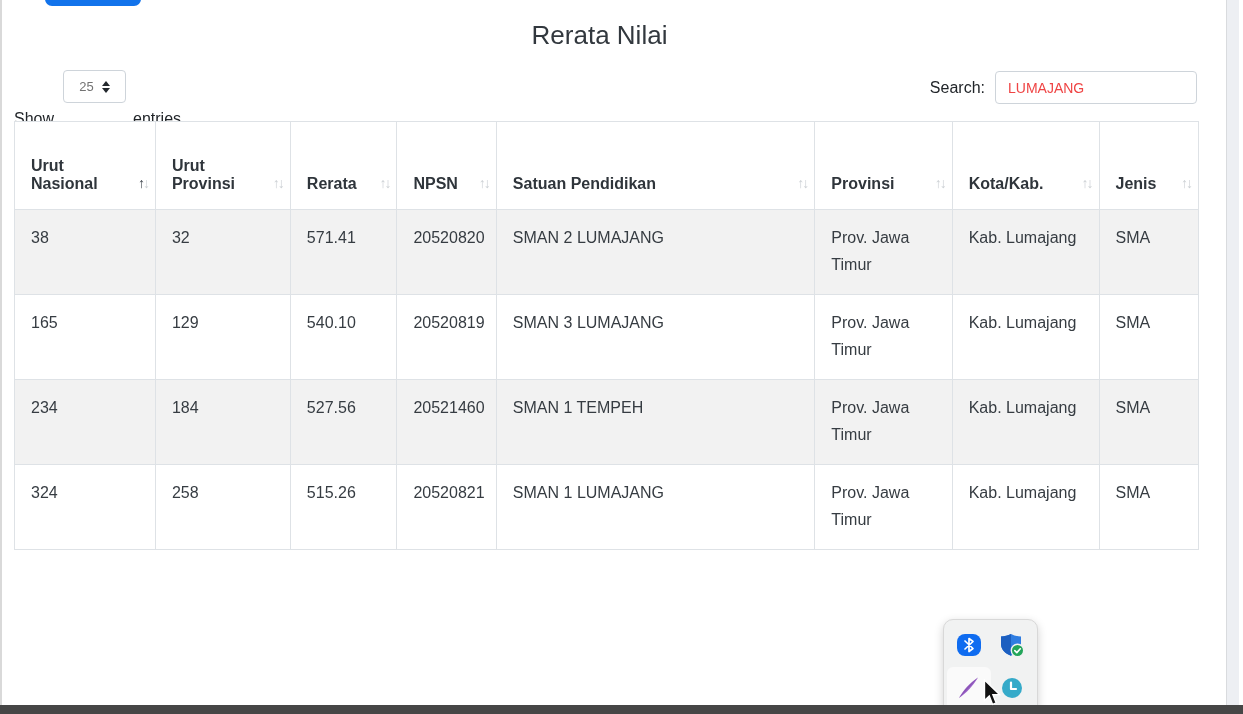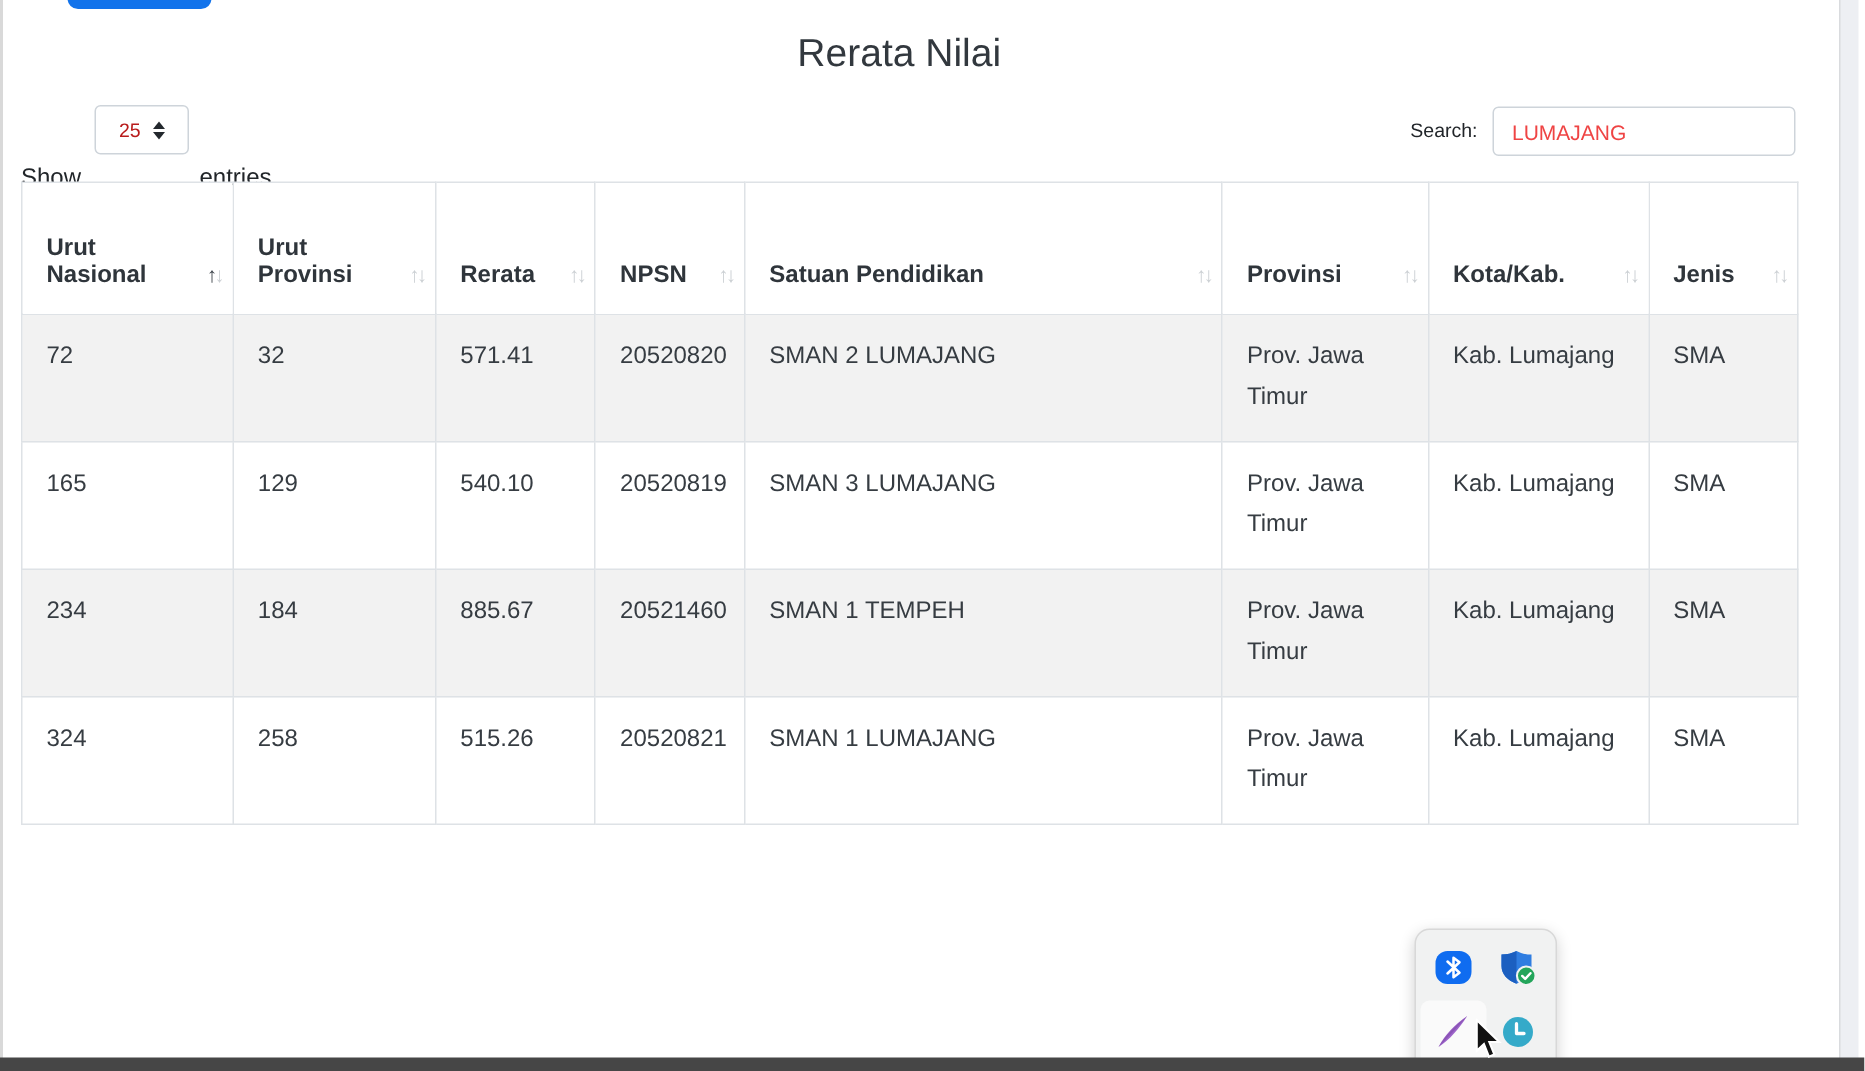--- a/index.html
+++ b/index.html
@@ -23,27 +23,27 @@
   
   .length-wrap{position:absolute;left:14px;top:70px;height:33px;font-size:16px;color:#212529;}
   .length-wrap .lbl{position:absolute;top:7px;white-space:nowrap;margin-top:33px;}
   .lbl-show{left:0;}
   .lbl-entries{left:119px;}
   .length-select{
     position:absolute;left:49px;top:0;width:63px;height:33px;box-sizing:border-box;
     border:1px solid #ced4da;border-radius:4px;background:#fff;cursor:pointer;
     display:flex;align-items:center;justify-content:center;gap:8px;
   }
-  .length-select .val{font-size:13px;color:#b91c1c;}
+  .length-select .val{font-size:13px;color:#737373;}
   .caret-updown{display:inline-flex;flex-direction:column;gap:2px;}
   .caret-updown .tri-up{width:0;height:0;border-left:4px solid transparent;border-right:4px solid transparent;border-bottom:5px solid #23282d;}
   .caret-updown .tri-down{width:0;height:0;border-left:4px solid transparent;border-right:4px solid transparent;border-top:5px solid #23282d;}
   
   .search-wrap{position:absolute;right:46px;top:71px;height:33px;}
-  .search-wrap .lbl{position:absolute;right:212px;top:8px;font-size:13px;color:#212529;white-space:nowrap;}
+  .search-wrap .lbl{position:absolute;right:212px;top:8px;font-size:16px;color:#212529;white-space:nowrap;}
   .search-input{
     position:absolute;right:0;top:0;width:202px;height:33px;box-sizing:border-box;
     border:1px solid #ced4da;border-radius:4px;padding:0 12px;
     font-family:"Liberation Sans",sans-serif;font-size:14px;color:#ef4444;background:#fff;
   }
   
   .table-wrap{position:absolute;left:14px;top:121px;width:1185px;}
   table.data{width:100%;border-collapse:collapse;table-layout:fixed;}
   table.data th, table.data td{border:1px solid #dee2e6;box-sizing:border-box;}
   table.data th{
@@ -126,21 +126,21 @@
           <th><span>Rerata</span><span class="sort-arrows none"><span class="up">↑</span><span class="down">↓</span></span></th>
           <th><span>NPSN</span><span class="sort-arrows none"><span class="up">↑</span><span class="down">↓</span></span></th>
           <th><span>Satuan Pendidikan</span><span class="sort-arrows none"><span class="up">↑</span><span class="down">↓</span></span></th>
           <th><span>Provinsi</span><span class="sort-arrows none"><span class="up">↑</span><span class="down">↓</span></span></th>
           <th><span>Kota/Kab.</span><span class="sort-arrows none"><span class="up">↑</span><span class="down">↓</span></span></th>
           <th><span>Jenis</span><span class="sort-arrows none"><span class="up">↑</span><span class="down">↓</span></span></th>
         </tr>
       </thead>
     <tbody id="body-rows">
         <tr class="stripe">
-          <td>72</td>
+          <td>38</td>
           <td>32</td>
           <td>571.41</td>
           <td>20520820</td>
           <td>SMAN 2 LUMAJANG</td>
           <td>Prov. Jawa Timur</td>
           <td>Kab. Lumajang</td>
           <td>SMA</td>
         </tr>
         <tr>
           <td>165</td>
@@ -148,21 +148,21 @@
           <td>540.10</td>
           <td>20520819</td>
           <td>SMAN 3 LUMAJANG</td>
           <td>Prov. Jawa Timur</td>
           <td>Kab. Lumajang</td>
           <td>SMA</td>
         </tr>
         <tr class="stripe">
           <td>234</td>
           <td>184</td>
-          <td>885.67</td>
+          <td>527.56</td>
           <td>20521460</td>
           <td>SMAN 1 TEMPEH</td>
           <td>Prov. Jawa Timur</td>
           <td>Kab. Lumajang</td>
           <td>SMA</td>
         </tr>
         <tr>
           <td>324</td>
           <td>258</td>
           <td>515.26</td>

